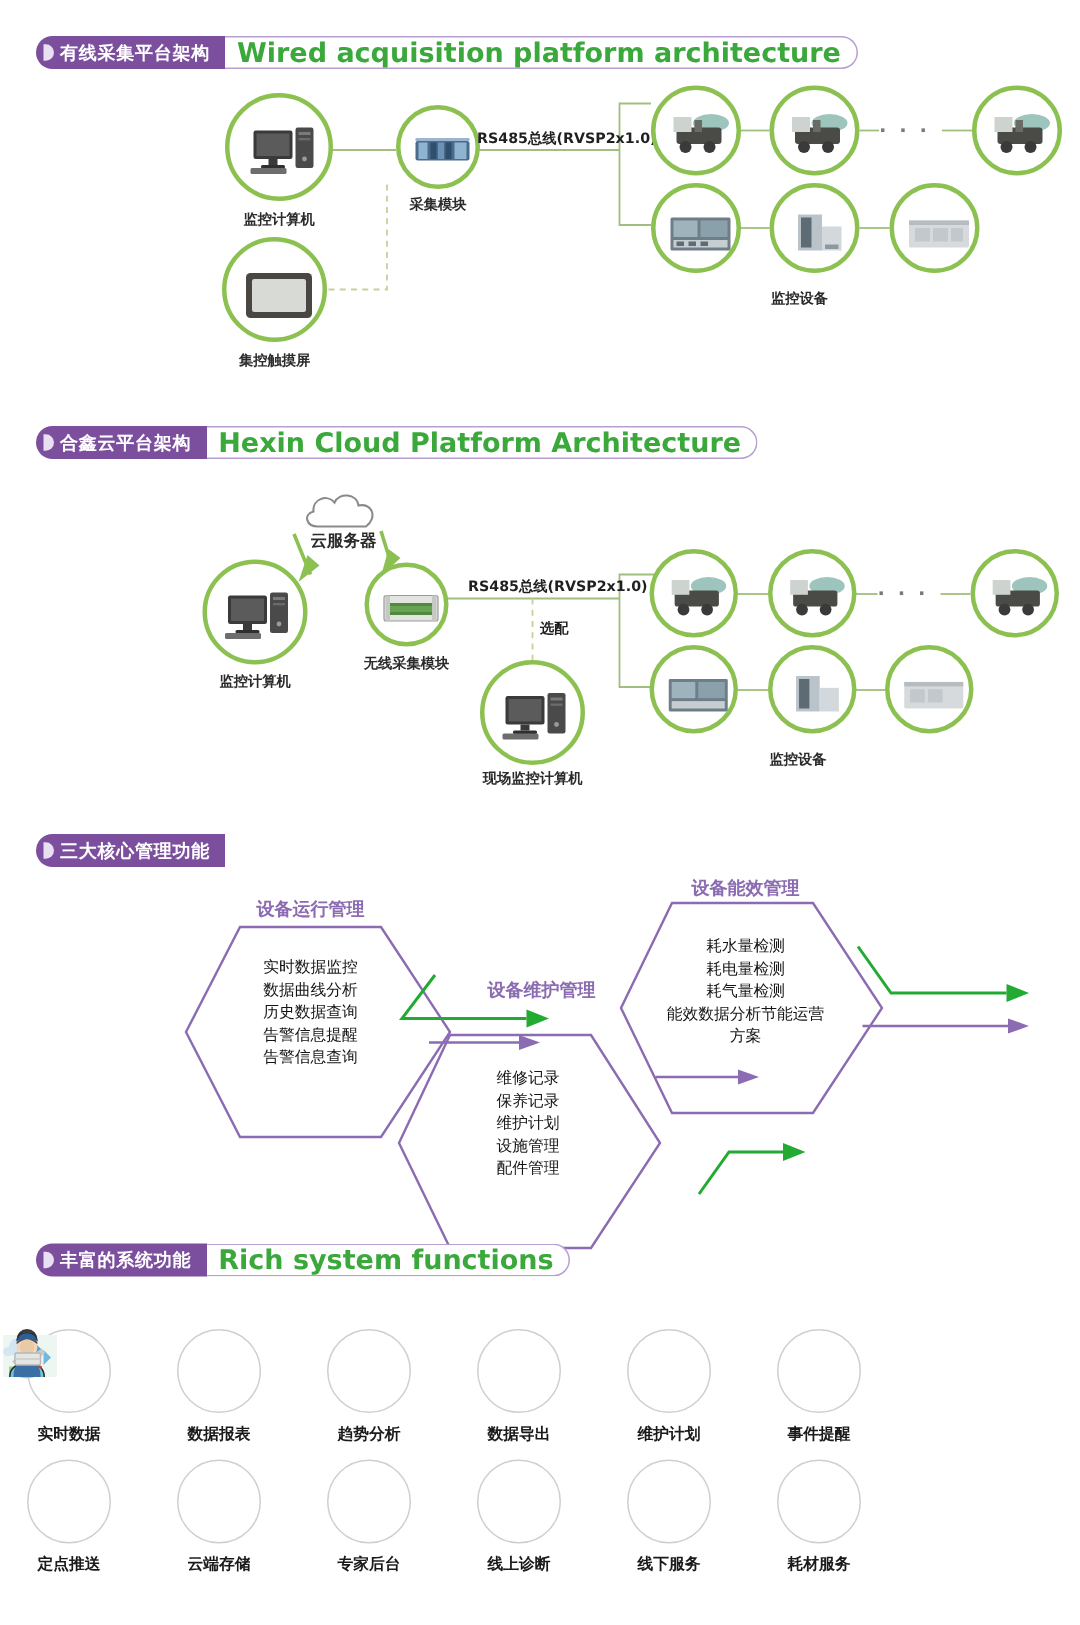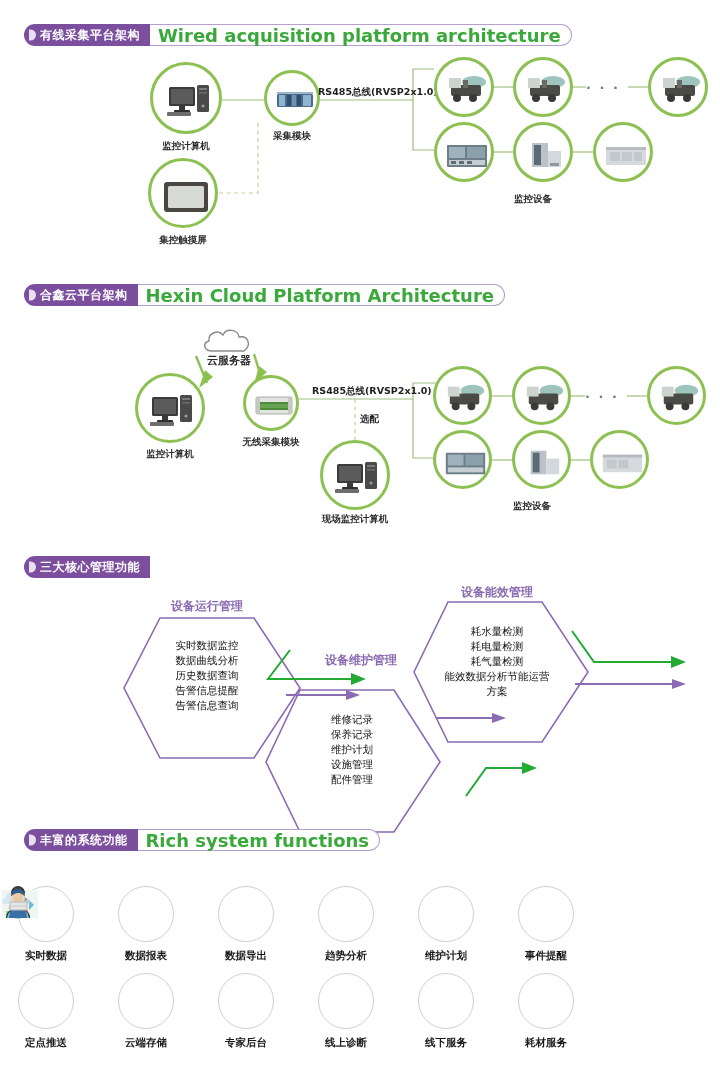--- a/index.html
+++ b/index.html
@@ -425,44 +425,44 @@
             <polygon points="8,26 13,20 17,23 22,14 28,18 28,27 8,27" fill="#3a6fd8" opacity=".8"></polygon>
             <rect x="5" y="7" width="26" height="3" fill="#5566aa"></rect>
           </svg>
         </div>
         <div class="flabel">数据报表</div>
       </div>
 
       <div class="fcell">
         <div class="fcirc">
           <svg width="36" height="36" viewBox="0 0 36 36">
-            <ellipse cx="17" cy="11" rx="11" ry="4" fill="#dfe3e6" stroke="#9aa2a8"></ellipse>
-            <path d="M6 11 L6 24 A11 4 0 0 0 28 24 L28 11" fill="#eef1f3" stroke="#9aa2a8"></path>
-            <ellipse cx="17" cy="17" rx="11" ry="4" fill="none" stroke="#9aa2a8"></ellipse>
-            <ellipse cx="17" cy="23" rx="11" ry="4" fill="none" stroke="#9aa2a8"></ellipse>
-            <circle cx="25" cy="25" r="7" fill="#8cc152"></circle>
-            <path d="M22 25 L24 27 L28 22" stroke="#fff" stroke-width="1.8" fill="none"></path>
-          </svg>
-        </div>
-        <div class="flabel">数据导出</div>
-      </div>
-
-      <div class="fcell">
-        <div class="fcirc">
-          <svg width="36" height="36" viewBox="0 0 36 36">
             <rect x="6" y="22" width="3" height="7" fill="#b9c4a8"></rect>
             <rect x="11" y="19" width="3" height="10" fill="#c3cfae"></rect>
             <rect x="16" y="16" width="3" height="13" fill="#cdd8b6"></rect>
             <rect x="21" y="13" width="3" height="16" fill="#d7e0c0"></rect>
             <rect x="26" y="9" width="4" height="20" fill="#d9b94a"></rect>
             <polyline points="6,21 13,17 20,13 28,7" fill="none" stroke="#6d8a3a" stroke-width="1.6"></polyline>
             <polygon points="28,5 31,9 25,9" fill="#6d8a3a"></polygon>
           </svg>
         </div>
         <div class="flabel">趋势分析</div>
+      </div>
+
+      <div class="fcell">
+        <div class="fcirc">
+          <svg width="36" height="36" viewBox="0 0 36 36">
+            <ellipse cx="17" cy="11" rx="11" ry="4" fill="#dfe3e6" stroke="#9aa2a8"></ellipse>
+            <path d="M6 11 L6 24 A11 4 0 0 0 28 24 L28 11" fill="#eef1f3" stroke="#9aa2a8"></path>
+            <ellipse cx="17" cy="17" rx="11" ry="4" fill="none" stroke="#9aa2a8"></ellipse>
+            <ellipse cx="17" cy="23" rx="11" ry="4" fill="none" stroke="#9aa2a8"></ellipse>
+            <circle cx="25" cy="25" r="7" fill="#8cc152"></circle>
+            <path d="M22 25 L24 27 L28 22" stroke="#fff" stroke-width="1.8" fill="none"></path>
+          </svg>
+        </div>
+        <div class="flabel">数据导出</div>
       </div>
 
       <div class="fcell">
         <div class="fcirc">
           <svg width="36" height="36" viewBox="0 0 36 36">
             <rect x="7" y="5" width="21" height="25" fill="#f2f2ef" stroke="#b9b9b4"></rect>
             <line x1="11" y1="11" x2="24" y2="11" stroke="#c9c9c4" stroke-width="1.4"></line>
             <line x1="11" y1="15" x2="24" y2="15" stroke="#c9c9c4" stroke-width="1.4"></line>
             <line x1="11" y1="19" x2="20" y2="19" stroke="#c9c9c4" stroke-width="1.4"></line>
             <circle cx="19" cy="19" r="7" fill="#dbe8f0" opacity=".8" stroke="#8fa6b5" stroke-width="1.6"></circle>

